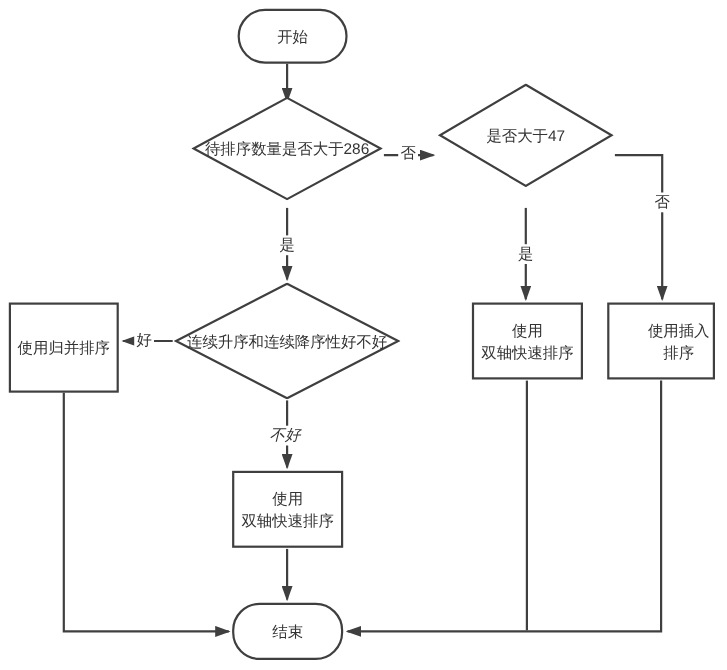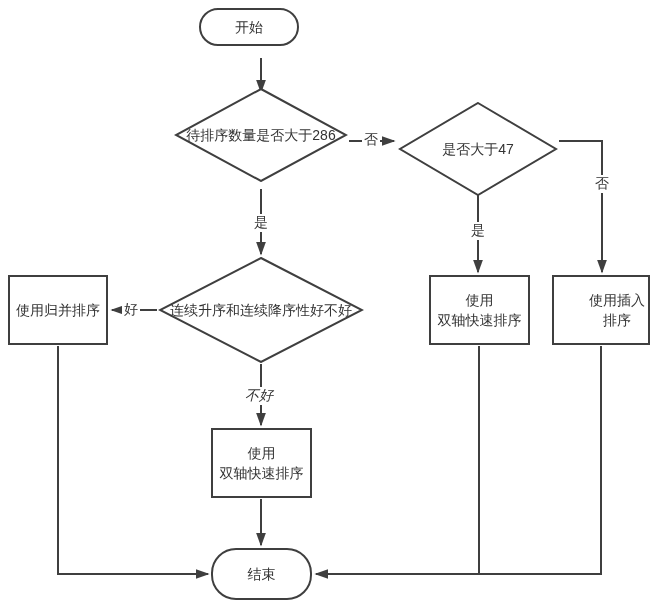--- a/index.html
+++ b/index.html
@@ -79,46 +79,46 @@
       <path d="M559,141 H602 V272" marker-end="url(#arrow)"></path>
       <path d="M157,310 H112" marker-end="url(#arrow)"></path>
       <path d="M261,364 V425" marker-end="url(#arrow)"></path>
       <path d="M261,499 V545" marker-end="url(#arrow)"></path>
       <path d="M58,346 V574 H208" marker-end="url(#arrow)"></path>
       <path d="M601,346 V574 H316" marker-end="url(#arrow)"></path>
       <path d="M479,346 V573"></path>
     </g>
   </svg>
 
-  <div class="node terminal" style="left:199px; top:8px; width:100px; height:38px;text-align:right;">
+  <div class="node terminal" style="left:216px; top:8px; width:100px; height:50px;text-align:right;">
     <span>开始</span>
   </div>
 
   <div class="node decision" style="left:174px; top:88px; width:174px; height:94px;">
     <svg viewBox="0 0 174 94" preserveAspectRatio="none">
       <polygon points="87,1 172,47 87,93 2,47" fill="#ffffff" stroke="#3f3f3f" stroke-width="2"></polygon>
     </svg>
     <span class="dlabel">待排序数量是否大于286</span>
   </div>
 
-  <div class="node decision" style="left:398px; top:102px; width:160px; height:94px;justify-content:center;">
+  <div class="node decision" style="left:398px; top:76px; width:160px; height:94px;justify-content:center;">
     <svg viewBox="0 0 160 94" preserveAspectRatio="none">
       <polygon points="80,1 158,47 80,93 2,47" fill="#ffffff" stroke="#3f3f3f" stroke-width="2"></polygon>
     </svg>
     <span class="dlabel">是否大于47</span>
   </div>
 
   <div class="node decision" style="left:158px; top:257px; width:206px; height:106px;align-items:center;">
     <svg viewBox="0 0 206 106" preserveAspectRatio="none">
       <polygon points="103,1 204,53 103,105 2,53" fill="#ffffff" stroke="#3f3f3f" stroke-width="2"></polygon>
     </svg>
     <span class="dlabel">连续升序和连续降序性好不好</span>
   </div>
 
-  <div class="node process" style="left:8px; top:275px; width:100px; height:70px;">
+  <div class="node process" style="left:8px; top:275px; width:100px; height:82px;">
     <span>使用归并排序</span>
   </div>
 
   <div class="node process" style="left:429px; top:275px; width:101px; height:70px;">
     <span>使用
 双轴快速排序</span>
   </div>
 
   <div class="node process" style="left:552px; top:275px; width:98px; height:70px;padding-left:32px;">
     <span>使用插入排序</span>

